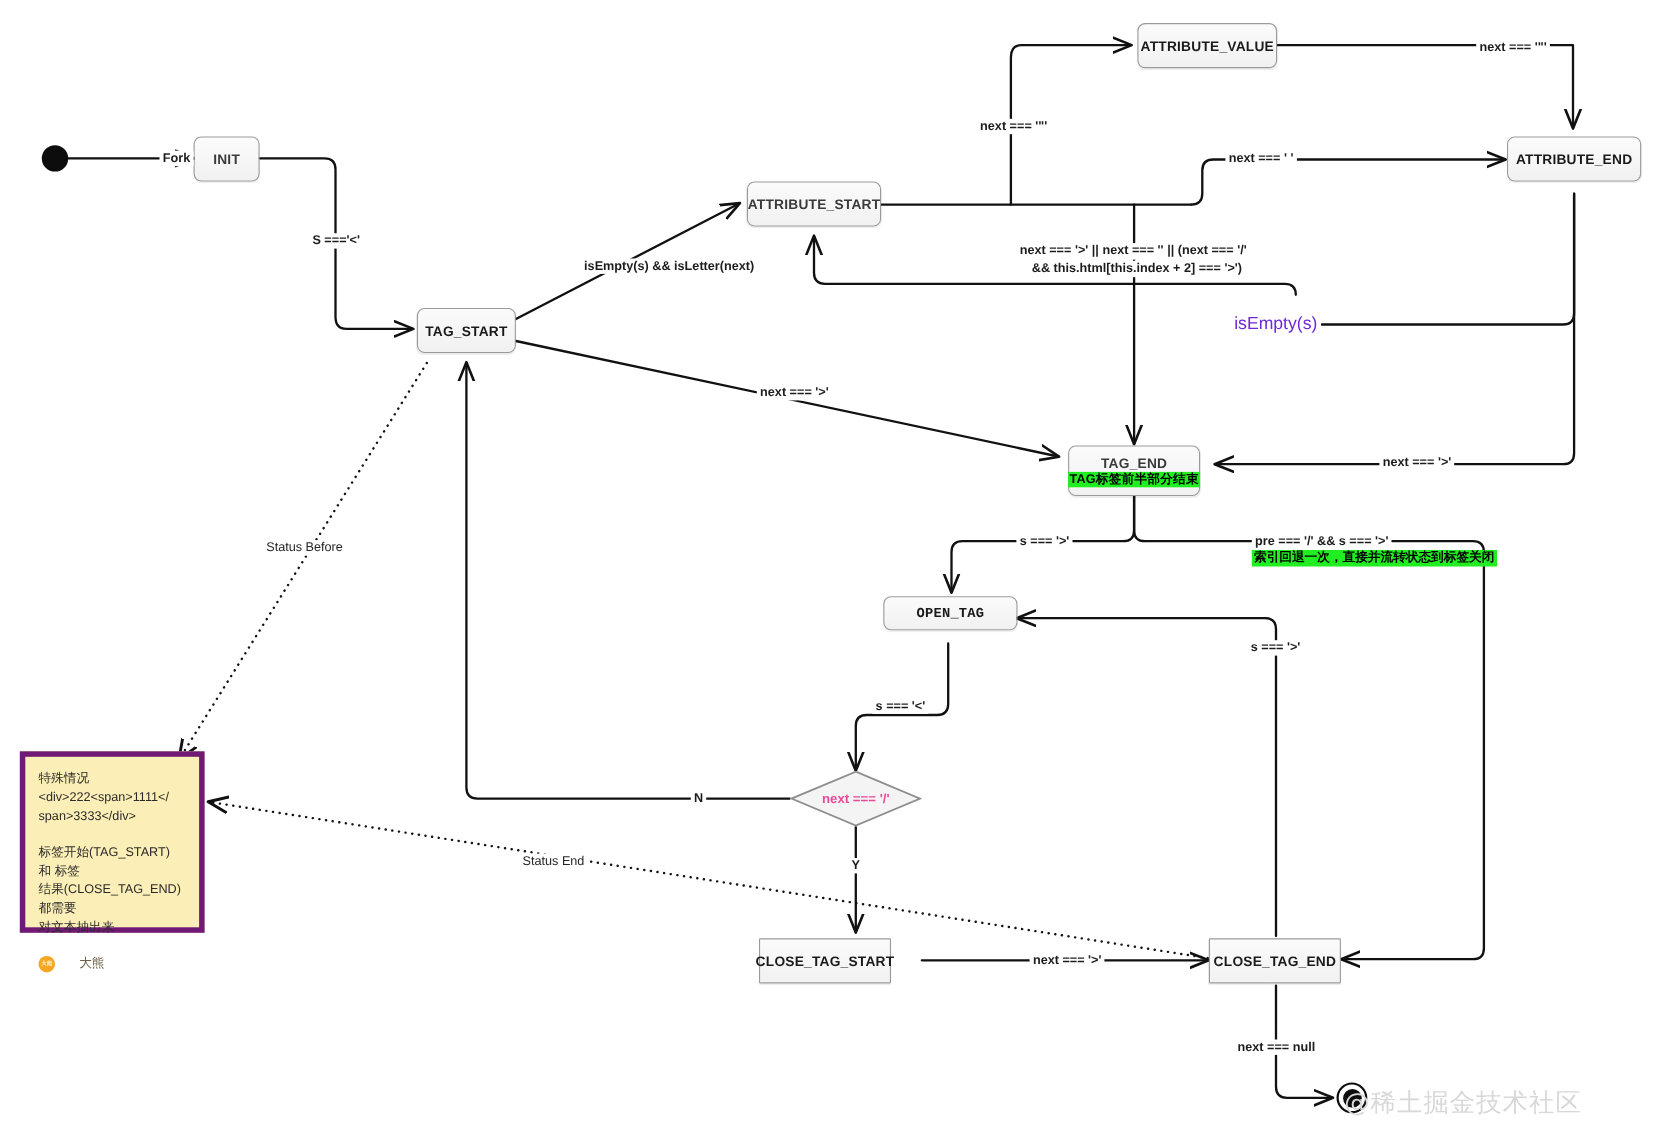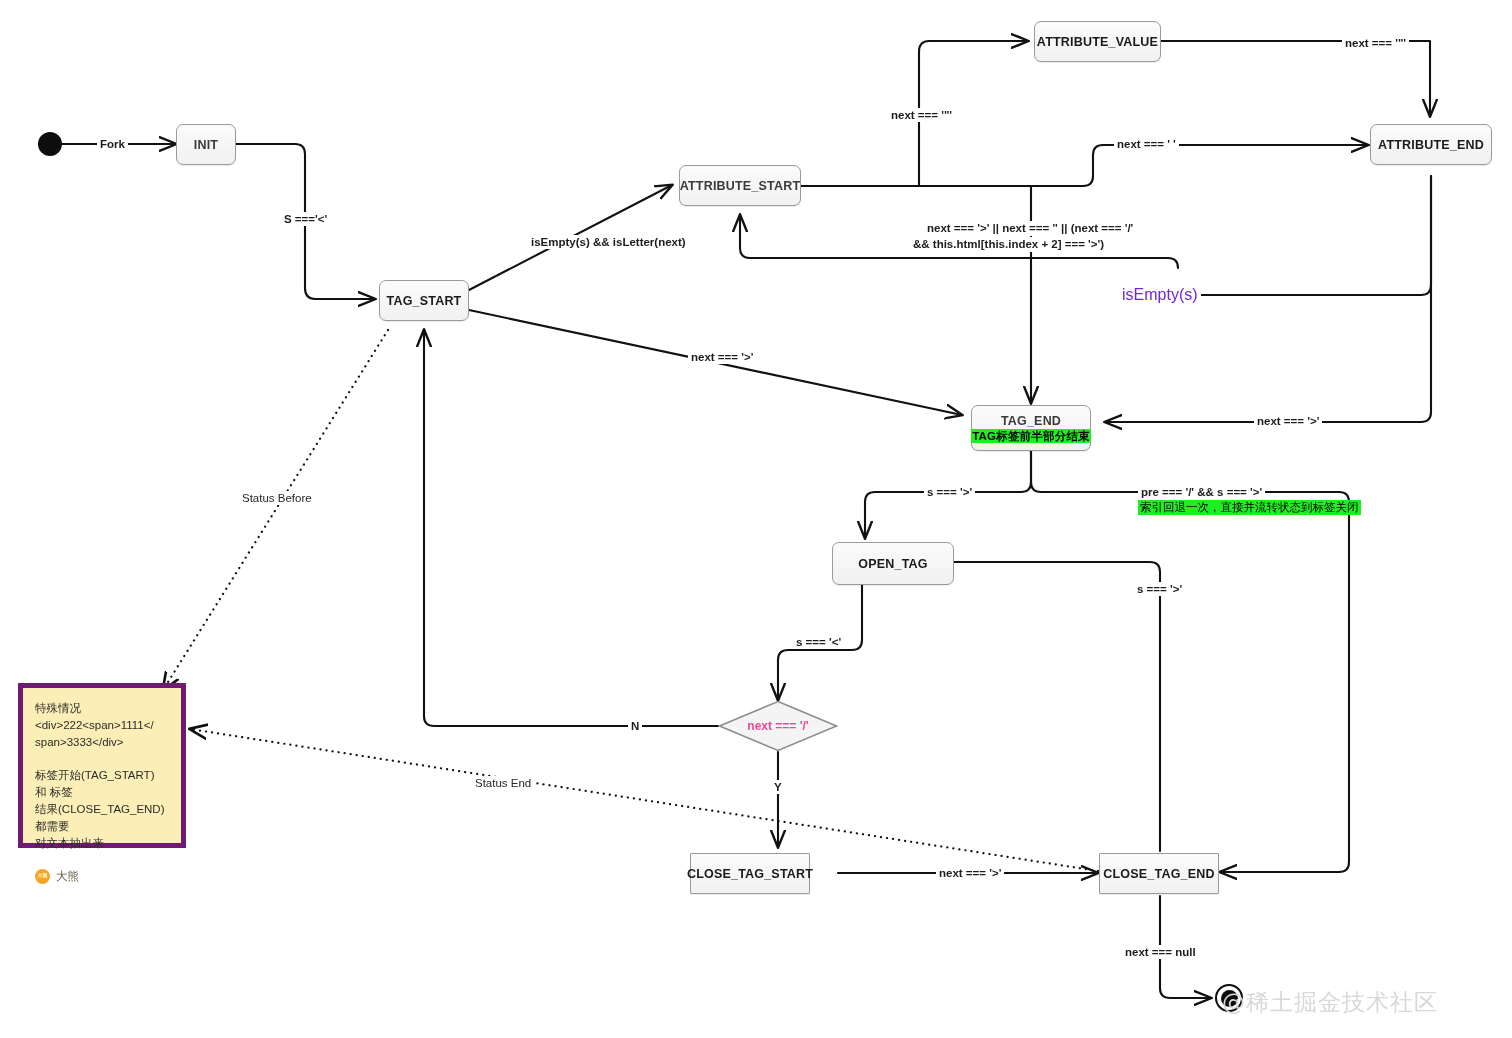--- a/index.html
+++ b/index.html
@@ -71,44 +71,44 @@
     position:absolute;
     font-size:11.5px;
     font-weight:700;
     color:#1c1c1c;
     white-space:nowrap;
     background:#ffffff;
     padding:0 3px;
     line-height:14px;
   }
   .lbl.grey{color:#6d28d9;font-weight:400;font-size:16px;}
-  .lbl.plain{font-weight:600;}
+  .lbl.plain{font-weight:600;margin-left:48px;}
   .lbl.two{white-space:normal;text-align:center;line-height:15px;}
   .lbl.note{font-weight:400;color:#262626;}
   .lbl .hl2{
     display:block;background:#20ee20;color:#000;
-    font-size:11.5px;font-weight:400;line-height:15px;
+    font-size:11.5px;font-weight:700;line-height:15px;
     padding:0 2px;margin-top:1px;white-space:nowrap;
   }
 
   
   .sticky{
     position:absolute;
     background:#fbeeb6;
     border:5px solid #701a75;
     box-sizing:border-box;
     padding:12px 12px 8px 12px;
     font-size:11.5px;
     line-height:17px;
     color:#2b2b2b;
     font-family:"Liberation Sans","DejaVu Sans",sans-serif;
   }
   .sticky .blk{margin:0 0 16px 0;white-space:pre-line;}
   .sticky .blk:last-of-type{margin-bottom:8px;}
-  .sticky .author{display:flex;align-items:center;gap:6px;margin-top:4px;font-family:Liberation Mono, monospace;}
+  .sticky .author{display:flex;align-items:center;gap:22px;margin-top:4px;}
   .sticky .ava{
     width:15px;height:15px;border-radius:50%;
     background:#f5a623;
     display:flex;align-items:center;justify-content:center;
     font-size:5px;color:#fff7d6;font-weight:700;line-height:1;
   }
   .sticky .aname{font-size:11.5px;color:#6b6045;}
 
   
   .watermark{
@@ -204,21 +204,21 @@
 
   <div class="node" style="left:1370px;top:124px;width:122px;height:41px;">
     <span>ATTRIBUTE_END</span>
   </div>
 
   <div class="node soft" style="left:971px;top:405px;width:120px;height:46px;">
     <span>TAG_END</span>
     <span class="hl">TAG标签前半部分结束</span>
   </div>
 
-  <div class="node" style="left:832px;top:542px;width:122px;height:43px;">
+  <div class="node" style="left:803px;top:542px;width:122px;height:31px;font-family:Liberation Mono, monospace;">
     <span>OPEN_TAG</span>
   </div>
 
   <div class="diamond" style="left:718px;top:700px;width:120px;height:52px;">
     <svg class="dshape" viewBox="0 0 120 52" xmlns="http://www.w3.org/2000/svg">
       <polygon points="60,1.5 118.5,26 60,50.5 1.5,26" fill="#f4f4f4" stroke="#8d8d8d" stroke-width="1.6"></polygon>
     </svg>
     <span class="dtext">next === '/'</span>
   </div>
 
@@ -242,21 +242,21 @@
 
   <div class="lbl" style="left:688px;top:350px;">next === '&gt;'</div>
 
   <div class="lbl" style="left:888px;top:108px;">next === '"'</div>
 
   <div class="lbl" style="left:1342px;top:36px;">next === '"'</div>
 
   <div class="lbl" style="left:1114px;top:137px;">next === ' '</div>
 
   <div class="lbl two" style="left:924px;top:221px;">next === '&gt;' || next === '' || (next === '/'</div>
-  <div class="lbl two" style="left:910px;top:237px;">&amp;&amp; this.html[this.index + 2] === '&gt;')</div>
+  <div class="lbl two" style="left:935px;top:237px;">&amp;&amp; this.html[this.index + 2] === '&gt;')</div>
 
   <div class="lbl grey" style="left:1119px;top:288px;">isEmpty(s)</div>
 
   <div class="lbl" style="left:1254px;top:414px;">next === '&gt;'</div>
 
   <div class="lbl" style="left:924px;top:485px;">s === '&gt;'</div>
 
   <div class="lbl" style="left:1138px;top:485px;padding:0;background:none;">
     <span style="background:#fff;padding:0 3px;">pre === '/' &amp;&amp; s === '&gt;'</span>
     <span class="hl2">索引回退一次，直接并流转状态到标签关闭</span>

